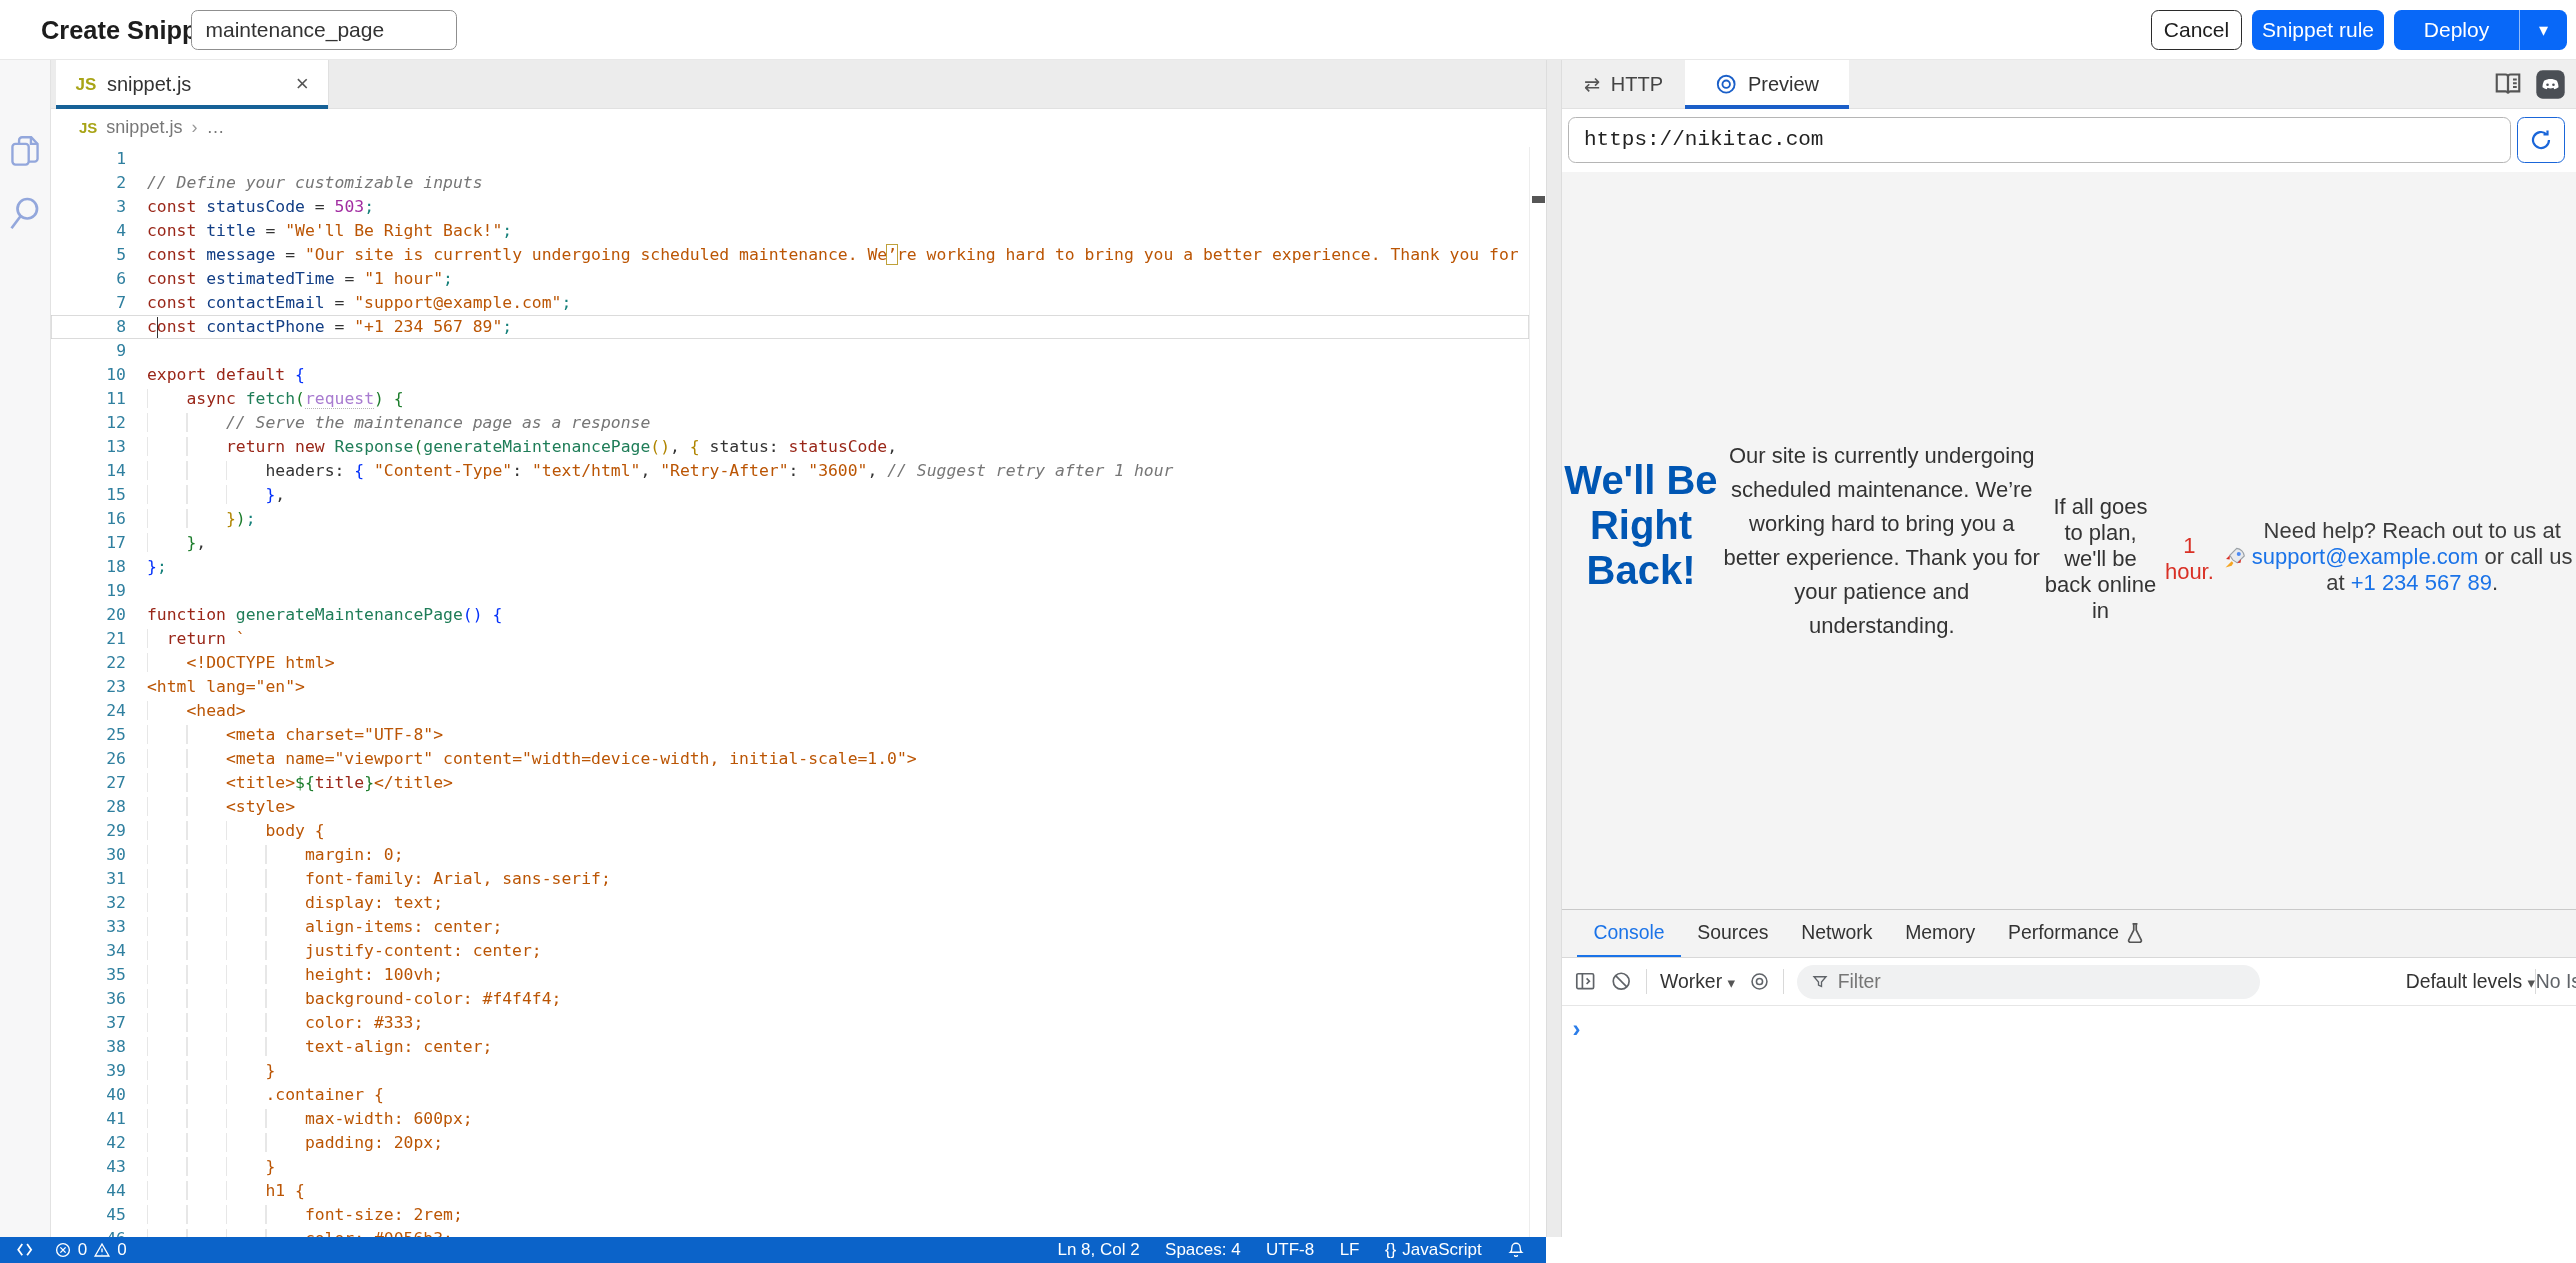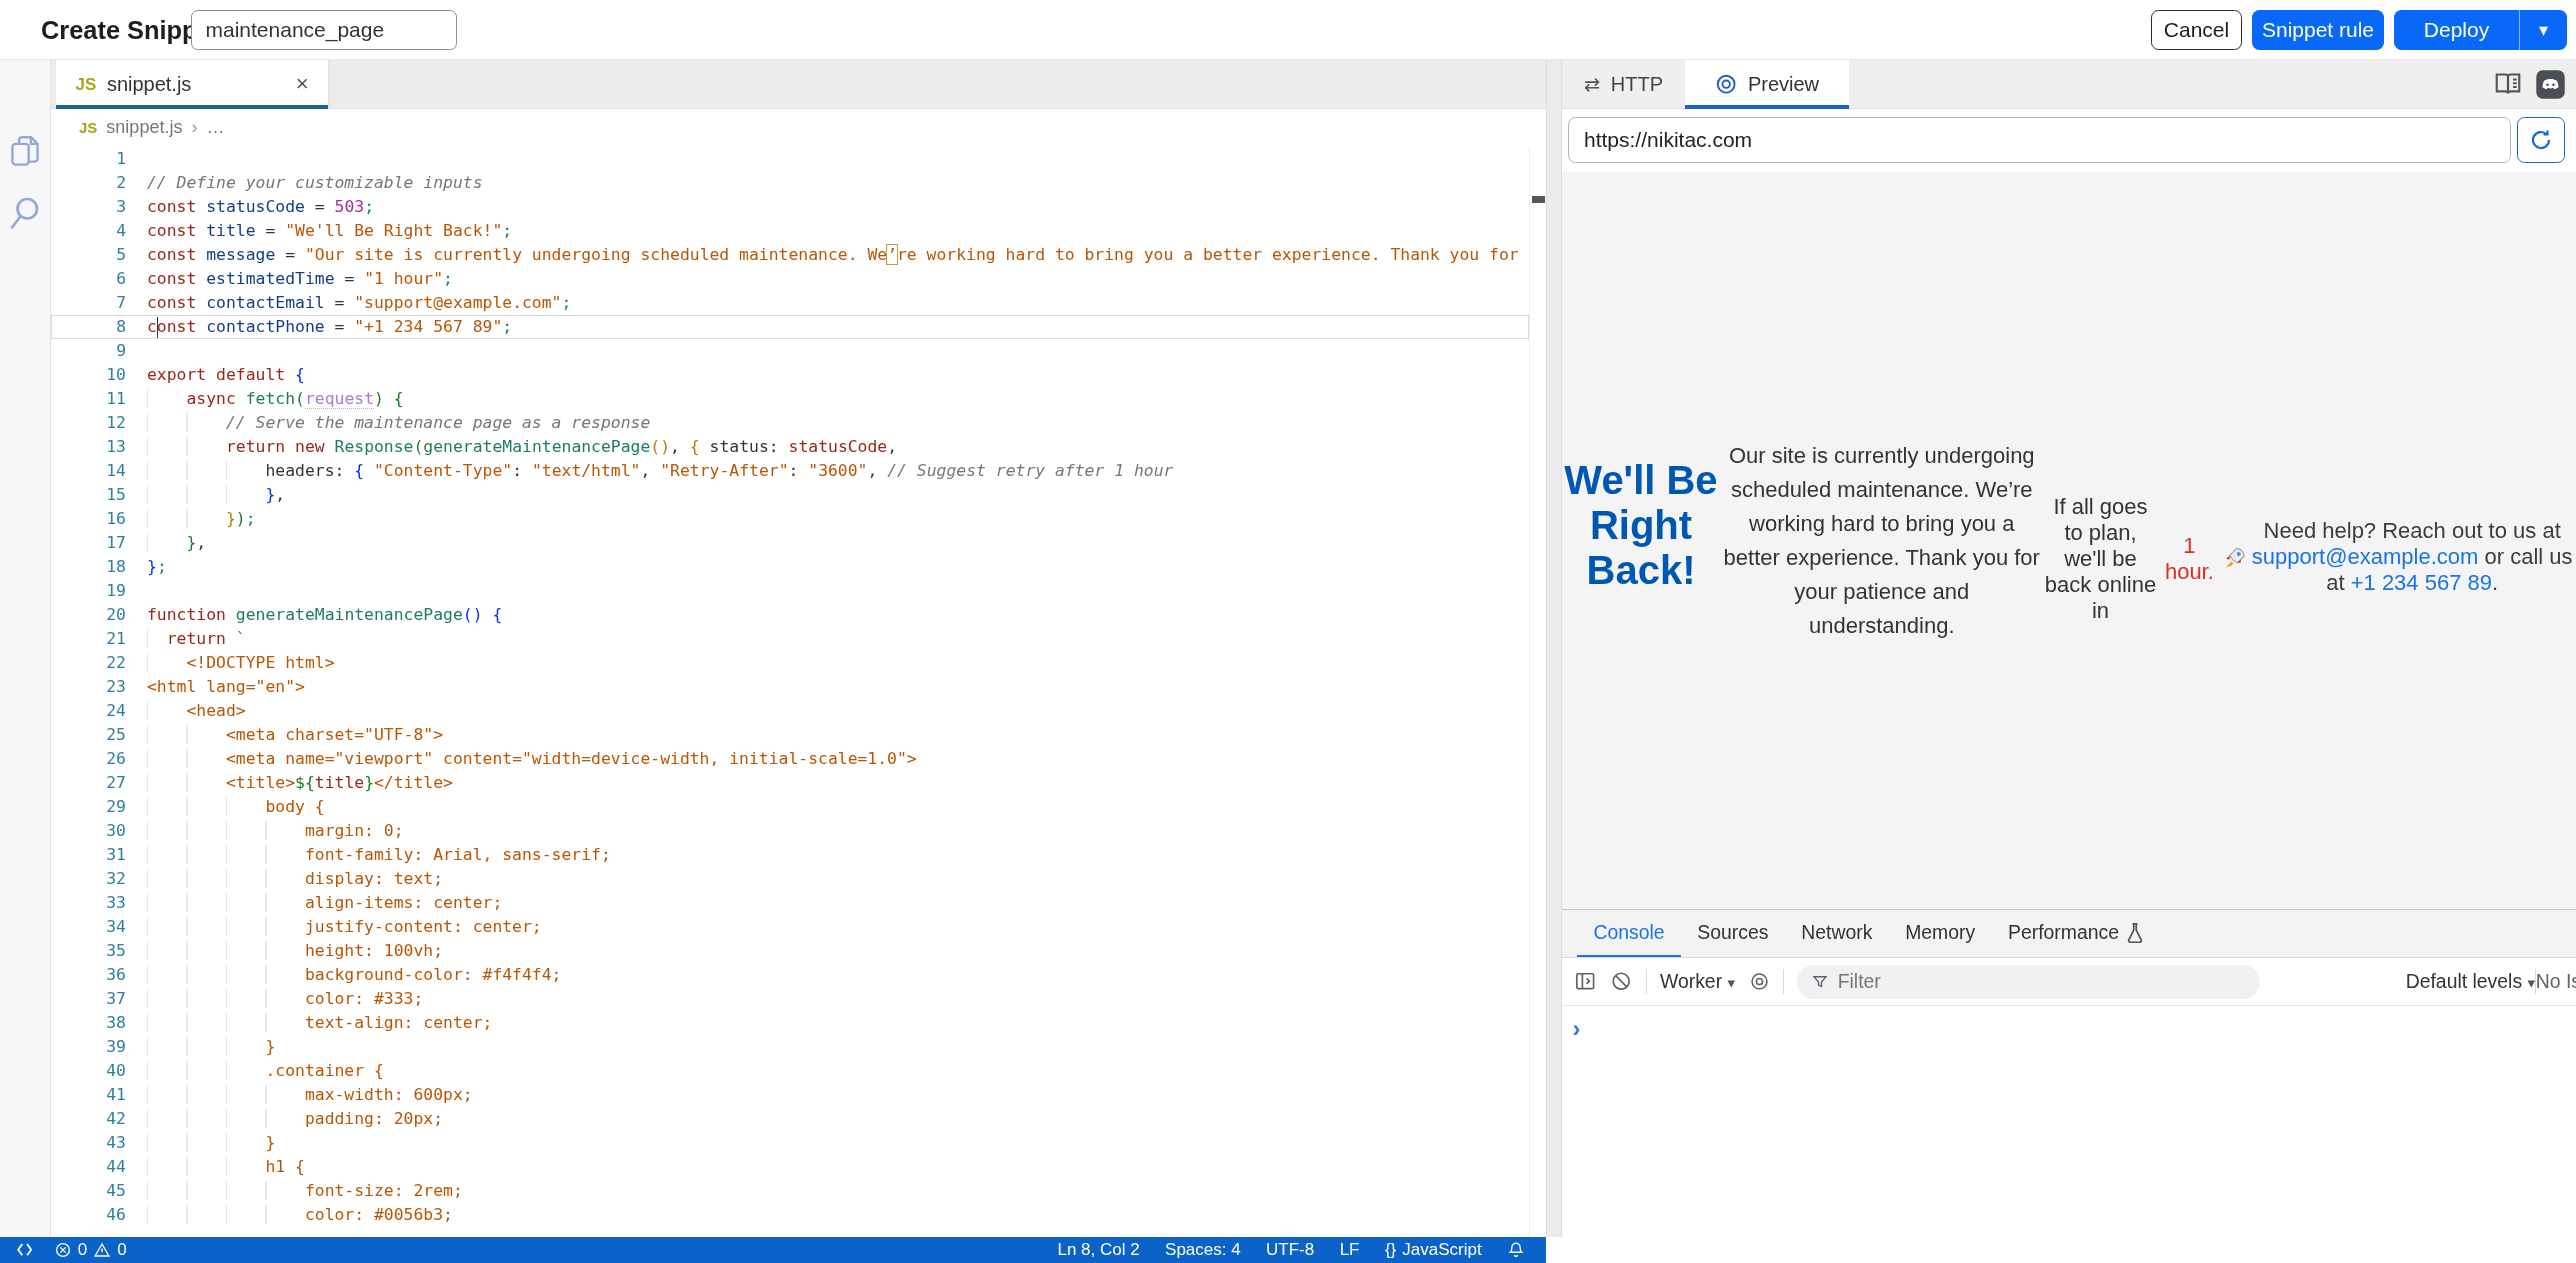--- a/index.html
+++ b/index.html
@@ -61,21 +61,21 @@
   .vdivider{position:absolute;left:1546px;top:60px;width:16.4px;height:1177px;background:#ebebeb;border-left:0.7px solid #ddd;border-right:0.7px solid #ddd}
 
   
   .rp-tabs{position:absolute;left:1562px;top:60px;width:1014px;height:49px;background:#efefef;border-bottom:0.7px solid #e1e1e1}
   .rp-tab{position:absolute;top:0;height:49px;display:flex;align-items:center;justify-content:center;gap:10.5px;font-size:20px;color:#444}
   .rp-tab-http{left:0;width:123px}
   .rp-tab-preview{left:123px;width:164px;background:#fff;color:#333}
   .rp-tab-preview .underline{position:absolute;left:0;bottom:0;width:100%;height:3.7px;background:#1b5fc8}
   .rp-topicons{position:absolute;top:69px;right:10.5px;display:flex;gap:12px;color:#555}
   .url-row{position:absolute;left:1562px;top:109px;width:1014px;height:63px;background:#fff}
-  .url-input{position:absolute;left:6px;top:7.5px;width:943px;height:46px;border:1.1px solid #b5b5b5;border-radius:7.5px;font-size:21px;color:#222;padding:0 15px;font-family:Liberation Sans, sans-serif}
+  .url-input{position:absolute;left:6px;top:7.5px;width:943px;height:46px;border:1.1px solid #b5b5b5;border-radius:7.5px;font-size:21px;color:#222;padding:0 15px;font-family:Liberation Mono, monospace}
   .refresh-btn{position:absolute;left:955px;top:7.5px;width:48px;height:46px;border:1.5px solid #1a66d9;border-radius:7.5px;background:#fff;display:flex;align-items:center;justify-content:center;color:#1a66d9;cursor:pointer}
 
   
   .preview{position:absolute;left:1562px;top:172px;width:1014px;height:737px;background:#f4f4f4;display:flex;align-items:center;justify-content:center;text-align:center}
   .pv-h1{font-size:40px;font-weight:bold;color:var(--c-preview-heading);margin-bottom:31px}
   .pv-p1{font-size:22px;color:#333;width:792px;line-height:34px}
   .pv-p2{margin-top:36px;font-size:22px;color:#333;display:flex;align-items:center;gap:7.5px}
   .pv-eta{color:var(--c-eta-red);font-weight:normal}
   .pv-p3{margin-top:33px;font-size:22px;color:#3c3c3c}
   .pv-link{color:var(--c-link);cursor:pointer;text-decoration:none}
@@ -180,20 +180,21 @@
         <div class="cl"><span class="gut">18</span><span class="lc"><span class="tk b1">}</span><span class="tk smc">;</span></span></div>
         <div class="cl"><span class="gut">19</span><span class="lc"></span></div>
         <div class="cl"><span class="gut">20</span><span class="lc"><span class="tk kw">function</span><span class="tk pun"> </span><span class="tk fn">generateMaintenancePage</span><span class="tk b1">(</span><span class="tk b1">)</span><span class="tk pun"> </span><span class="tk b1">{</span></span></div>
         <div class="cl"><span class="gut">21</span><span class="lc"><span class="ind">  </span><span class="tk kw">return</span><span class="tk pun"> </span><span class="tk str">`</span></span></div>
         <div class="cl"><span class="gut">22</span><span class="lc"><span class="ind">    </span><span class="tk str">&lt;!DOCTYPE html&gt;</span></span></div>
         <div class="cl"><span class="gut">23</span><span class="lc"><span class="tk str">&lt;html lang="en"&gt;</span></span></div>
         <div class="cl"><span class="gut">24</span><span class="lc"><span class="ind">    </span><span class="tk str">&lt;head&gt;</span></span></div>
         <div class="cl"><span class="gut">25</span><span class="lc"><span class="ind">        </span><span class="tk str">&lt;meta charset="UTF-8"&gt;</span></span></div>
         <div class="cl"><span class="gut">26</span><span class="lc"><span class="ind">        </span><span class="tk str">&lt;meta name="viewport" content="width=device-width, initial-scale=1.0"&gt;</span></span></div>
         <div class="cl"><span class="gut">27</span><span class="lc"><span class="ind">        </span><span class="tk str">&lt;title&gt;</span><span class="tk b2">${</span><span class="tk kw">title</span><span class="tk b2">}</span><span class="tk str">&lt;/title&gt;</span></span></div>
+        <div class="cl"><span class="gut">28</span><span class="lc"><span class="ind">        </span><span class="tk str">&lt;style&gt;</span></span></div>
         <div class="cl"><span class="gut">29</span><span class="lc"><span class="ind">            </span><span class="tk str">body {</span></span></div>
         <div class="cl"><span class="gut">30</span><span class="lc"><span class="ind">                </span><span class="tk str">margin: 0;</span></span></div>
         <div class="cl"><span class="gut">31</span><span class="lc"><span class="ind">                </span><span class="tk str">font-family: Arial, sans-serif;</span></span></div>
         <div class="cl"><span class="gut">32</span><span class="lc"><span class="ind">                </span><span class="tk str">display: text;</span></span></div>
         <div class="cl"><span class="gut">33</span><span class="lc"><span class="ind">                </span><span class="tk str">align-items: center;</span></span></div>
         <div class="cl"><span class="gut">34</span><span class="lc"><span class="ind">                </span><span class="tk str">justify-content: center;</span></span></div>
         <div class="cl"><span class="gut">35</span><span class="lc"><span class="ind">                </span><span class="tk str">height: 100vh;</span></span></div>
         <div class="cl"><span class="gut">36</span><span class="lc"><span class="ind">                </span><span class="tk str">background-color: #f4f4f4;</span></span></div>
         <div class="cl"><span class="gut">37</span><span class="lc"><span class="ind">                </span><span class="tk str">color: #333;</span></span></div>
         <div class="cl"><span class="gut">38</span><span class="lc"><span class="ind">                </span><span class="tk str">text-align: center;</span></span></div>

